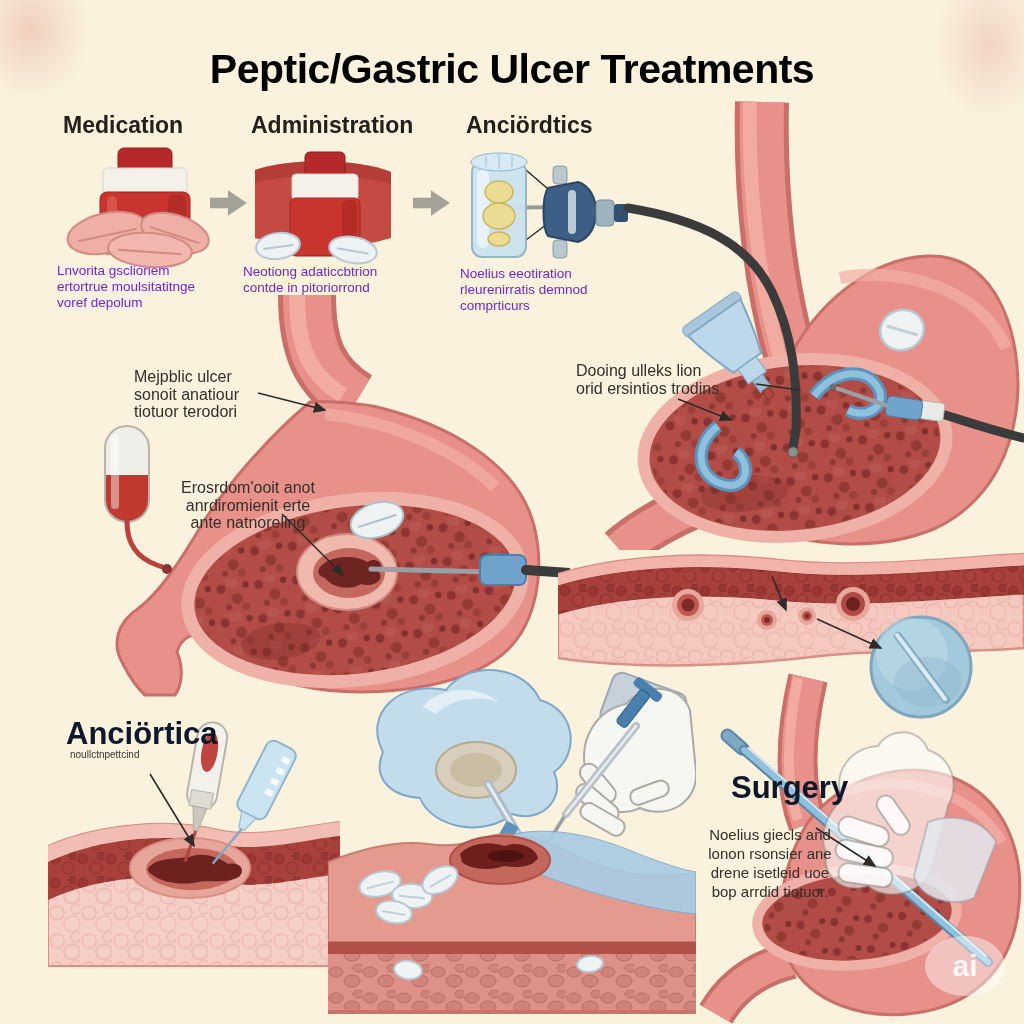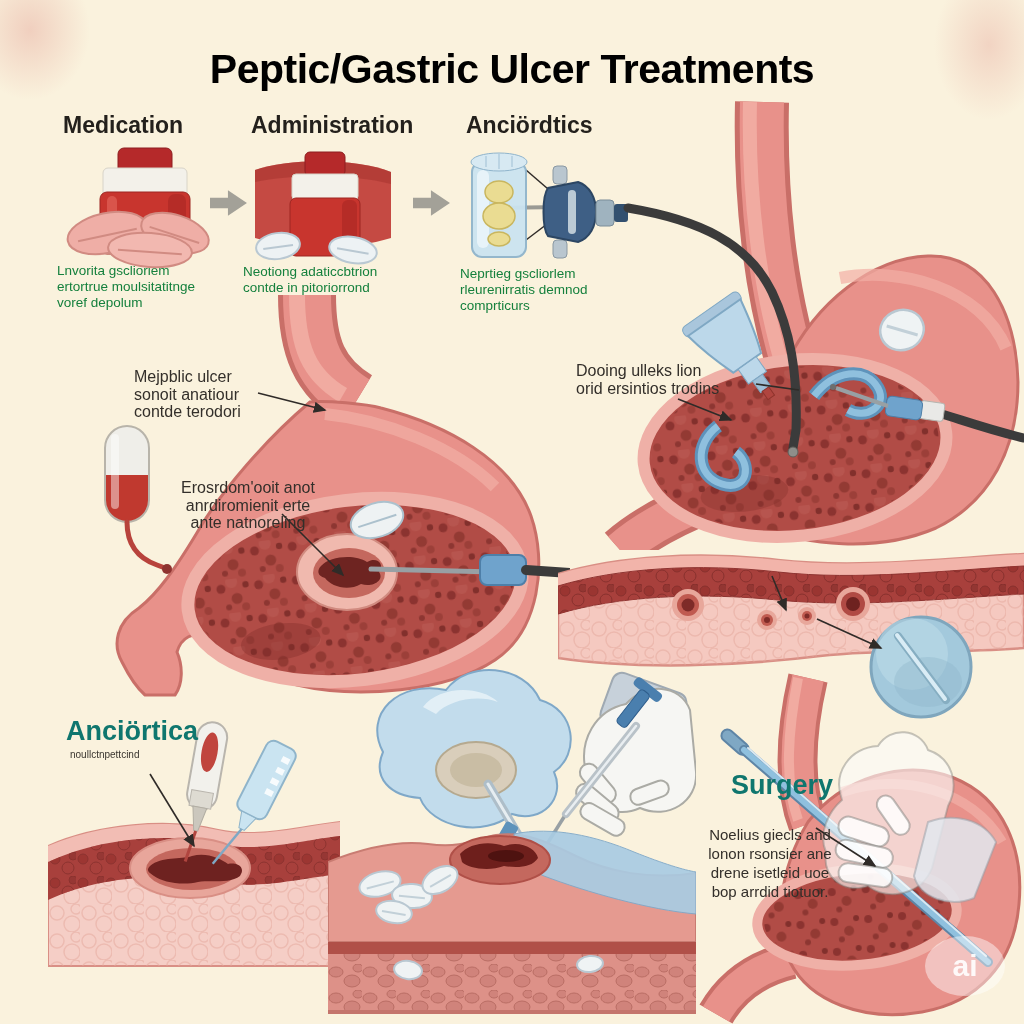--- a/index.html
+++ b/index.html
@@ -3,24 +3,24 @@
 <meta charset="utf-8">
 <style>
   html,body{margin:0;padding:0;}
   body{font-family:"Liberation Sans", sans-serif; background:#efe7d2;}
   .canvas{position:relative;width:1024px;height:1024px;background:#FAF2DD;overflow:hidden;}
   .vig{position:absolute;pointer-events:none;}
   .vig.tl{left:-30px;top:-40px;width:120px;height:140px;background:radial-gradient(closest-side,rgba(222,142,134,.35),rgba(222,142,134,0));}
   .vig.tr{right:-20px;top:-30px;width:110px;height:150px;background:radial-gradient(closest-side,rgba(222,142,134,.30),rgba(222,142,134,0));}
   .title{position:absolute;left:0;top:46px;width:100%;text-align:center;font-size:41px;font-weight:bold;color:#000000;letter-spacing:-.5px;}
   .colhdr{position:absolute;font-size:23px;font-weight:bold;color:#23201C;}
-  .cap{position:absolute;font-size:13.5px;line-height:16px;color:#15803d;}
+  .cap{position:absolute;font-size:13.5px;line-height:16px;color:#6d28d9;}
   .lbl{position:absolute;font-size:16px;line-height:17.5px;color:#332F2A;}
   .lbl.center{text-align:center;margin-top:19px;}
-  .bighdr{position:absolute;font-size:27px;font-weight:bold;color:#0f766e;}
+  .bighdr{position:absolute;font-size:31px;font-weight:bold;color:#0f172a;}
   .subhdr{position:absolute;font-size:10px;color:#3A352F;text-align:center;}
   .abs{position:absolute;}
   .overlay{position:absolute;left:0;top:0;z-index:5;pointer-events:none;}
   .z1{z-index:1}.z2{z-index:2}.z6{z-index:6}
   .watermark{position:absolute;left:925px;top:936px;width:80px;height:60px;z-index:7;
     background:rgba(255,255,255,.45);border-radius:50%;display:flex;align-items:center;justify-content:center;
     font-weight:bold;font-size:30px;color:rgba(255,255,255,.9);}
 </style>
 </head>
 <body>
@@ -38,21 +38,21 @@
   <div class="cap" style="left:57px;top:263px">
     <div>Lnvorita gscliorlem</div>
     <div>ertortrue moulsitatitnge</div>
     <div>voref depolum</div>
   </div>
   <div class="cap" style="left:243px;top:264px">
     <div>Neotiong adaticcbtrion</div>
     <div>contde in pitoriorrond</div>
   </div>
   <div class="cap" style="left:460px;top:266px">
-    <div>Neprtieg gscliorlem</div>
+    <div>Noelius eeotiration</div>
     <div>rleurenirratis demnod</div>
     <div>comprticurs</div>
   </div>
 
   <svg class="abs z1" style="left:55px;top:138px" width="160" height="132" viewBox="0 0 160 132">
     <rect x="63" y="10" width="54" height="26" rx="6" fill="#B5292A" stroke="#8E1F20"></rect>
     <rect x="48" y="30" width="84" height="30" rx="5" fill="#F3F1EA" stroke="#D8D4C8"></rect>
     <rect x="45" y="54" width="90" height="62" rx="7" fill="#C8352E" stroke="#9E2622"></rect>
     <rect x="113" y="56" width="18" height="58" rx="7" fill="#A82723" opacity=".6"></rect>
     <rect x="52" y="58" width="10" height="52" rx="5" fill="#E06258" opacity=".7"></rect>
@@ -418,21 +418,21 @@
     <line x1="678" y1="399" x2="731" y2="420" stroke="#2F2B28" stroke-width="1.6" marker-end="url(#ah)"></line>
     <line x1="772" y1="576" x2="786" y2="610" stroke="#2F2B28" stroke-width="1.6" marker-end="url(#ah)"></line>
     <line x1="817" y1="619" x2="881" y2="648" stroke="#2F2B28" stroke-width="1.6" marker-end="url(#ah)"></line>
     <line x1="150" y1="774" x2="194" y2="846" stroke="#2F2B28" stroke-width="1.6" marker-end="url(#ah)"></line>
     <line x1="816" y1="828" x2="875" y2="866" stroke="#2F2B28" stroke-width="1.6" marker-end="url(#ah)"></line>
   </svg>
 
   <div class="lbl z6" style="left:134px;top:368px">
     <div>Mejpblic ulcer</div>
     <div>sonoit anatiour</div>
-    <div>contde terodori</div>
+    <div>tiotuor terodori</div>
   </div>
   <div class="lbl center z6" style="left:158px;top:460px;width:180px">
     <div>Erosrdom'ooit anot</div>
     <div>anrdiromienit erte</div>
     <div>ante natnoreling</div>
   </div>
   <div class="lbl z6" style="left:576px;top:362px">
     <div>Dooing ulleks lion</div>
     <div>orid ersintios trodins</div>
   </div>

